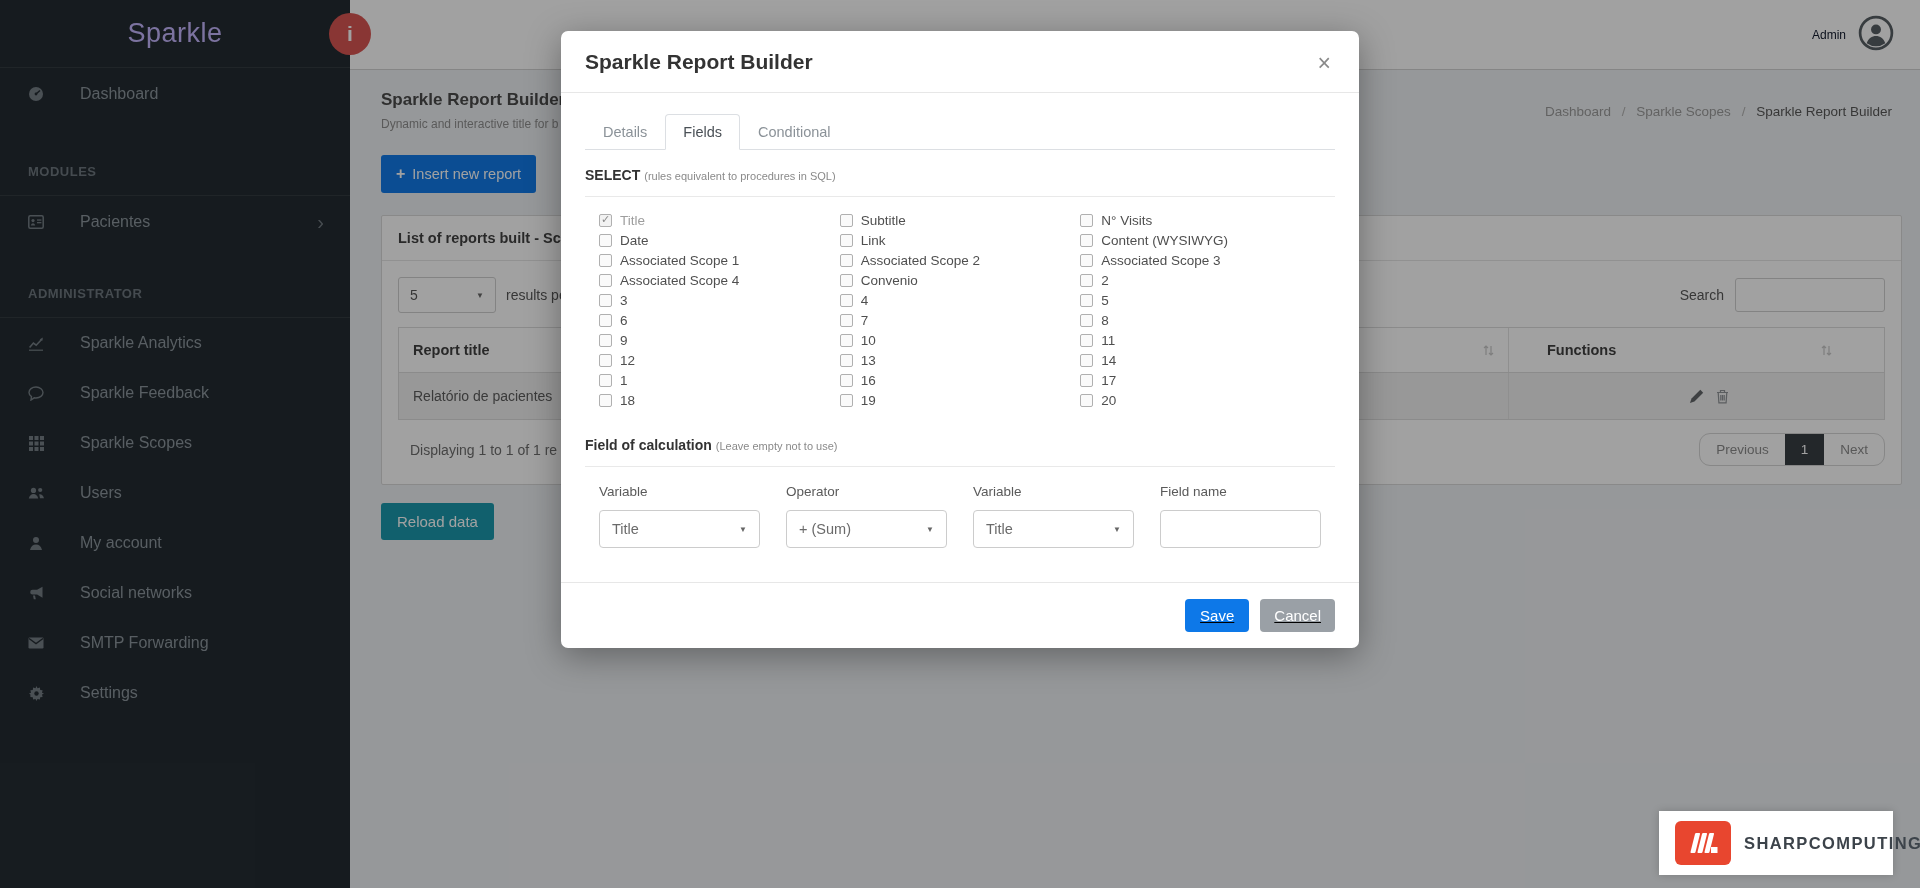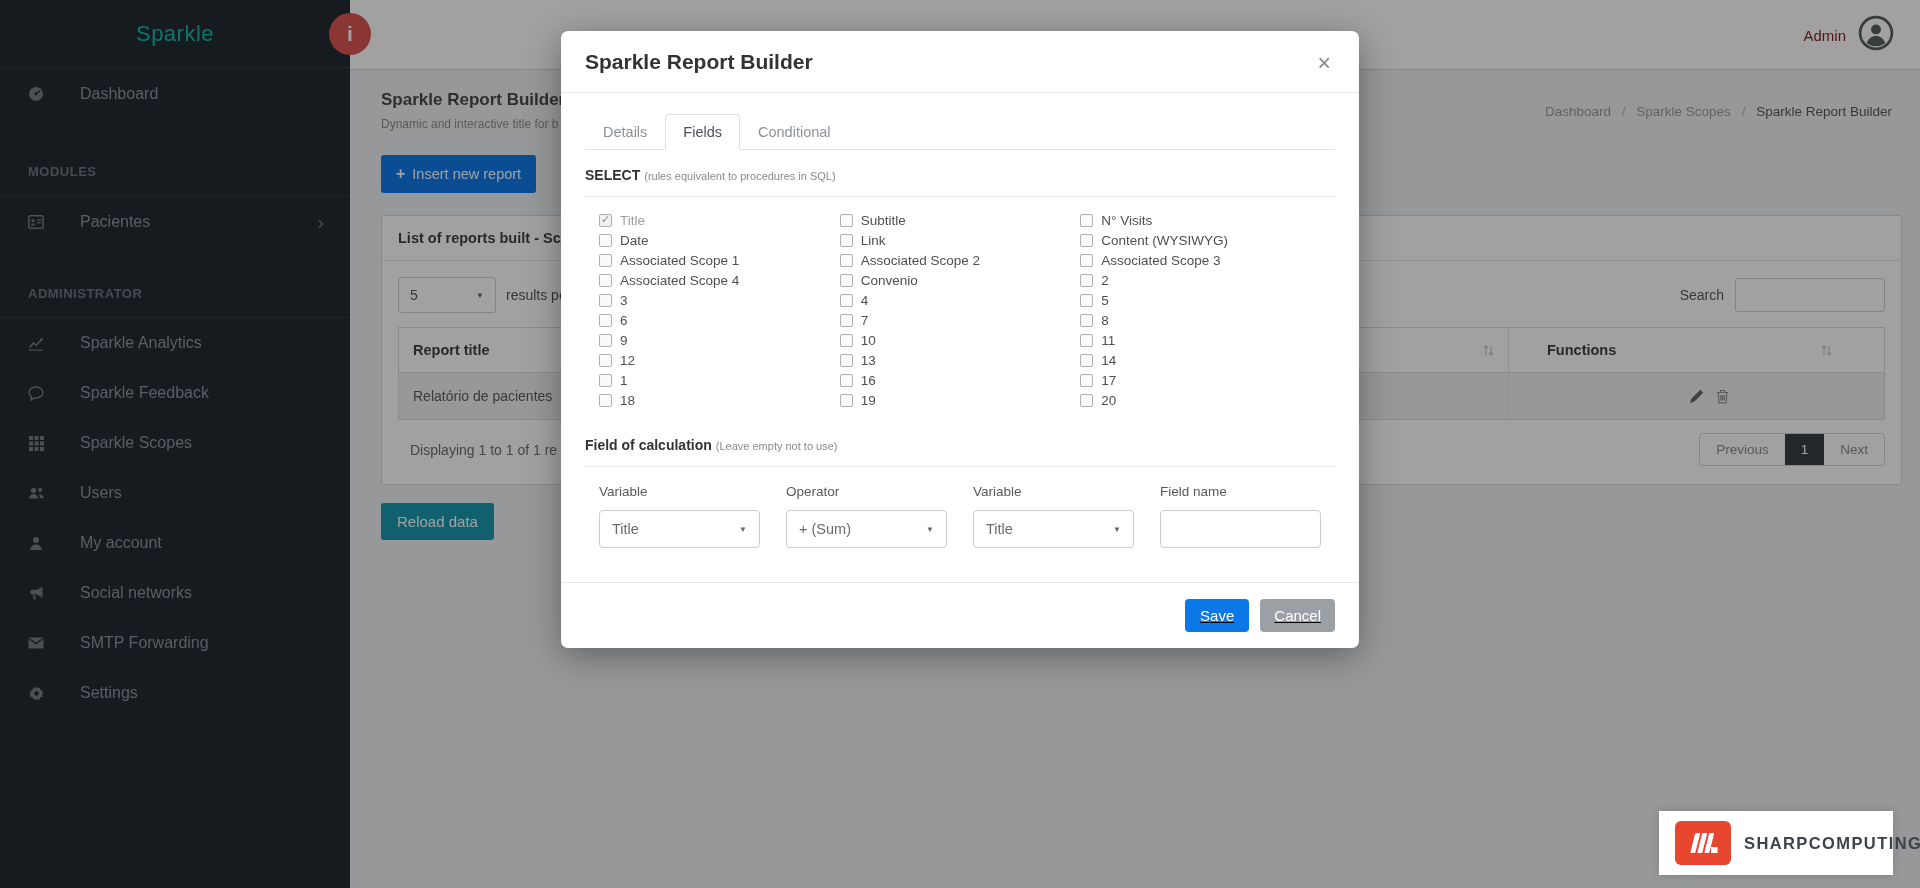--- a/index.html
+++ b/index.html
@@ -2,39 +2,39 @@
 <html><head>
 <meta charset="utf-8">
 <style>
   * { margin:0; padding:0; box-sizing:border-box; font-family:"Liberation Sans",sans-serif; }
   html,body { width:1920px; height:888px; overflow:hidden; }
   body { position:relative; background:#eef1f4; }
 
   
   .sidebar { position:absolute; left:0; top:0; bottom:0; width:350px; background:#20282e; z-index:10; }
   .brand { height:68px; display:flex; align-items:center; justify-content:center;
-           color:#14b8a6; font-size:22px; letter-spacing:.5px; border-bottom:1px solid rgba(255,255,255,.07);text-align:right; }
+           color:#c4b5fd; font-size:27px; letter-spacing:.5px; border-bottom:1px solid rgba(255,255,255,.07);text-align:right; }
   .side-item { height:52px; display:flex; align-items:center; padding:0 26px; color:#8a949b; font-size:16px; cursor:pointer; position:relative; }
   .side-item .ic { width:20px; margin-right:34px; display:flex; justify-content:center; }
   .side-item svg { fill:#737d84; }
   .side-sec { padding:0 28px; color:#6b757c; font-size:13px; font-weight:bold; letter-spacing:.5px; }
   .sec-modules { margin-top:44px; }
   .sec-admin { margin-top:38px; }
   .side-div { border-bottom:1px solid rgba(255,255,255,.07); margin-top:16px; }
   .chev { position:absolute; right:26px; color:#6f787e; font-size:20px; }
   .admin-item { height:50px; }
 
   
   .main { position:absolute; left:350px; right:0; top:0; bottom:0; }
   .topbar { height:70px; background:#ffffff; border-bottom:1px solid #d2d2d2; position:relative; }
   .info-badge { position:absolute; left:-21px; top:13px; width:42px; height:42px; border-radius:50%;
                 background:#d9534f; color:#fff; display:flex; align-items:center; justify-content:center;
                 font-size:21px; font-weight:bold; font-family:"Liberation Serif",serif; z-index:12; cursor:pointer; }
   .user-box { position:absolute; right:26px; top:0; height:70px; display:flex; align-items:center; gap:12px; cursor:pointer; }
-  .user-name { color:#7f1d1d; font-size:15px; }
+  .user-name { color:#0f172a; font-size:12px; }
 
   .content { padding:20px 18px 0 31px; }
   .page-head { display:flex; justify-content:space-between; align-items:flex-start; }
   .page-title { font-size:17px; font-weight:bold; color:#474747; }
   .page-sub { font-size:12px; color:#8d8d8d; margin-top:7px; white-space:nowrap; overflow:hidden; max-width:330px; }
   .breadcrumb { font-size:13.5px; color:#9a9a9a; margin:14px 10px 0 0; }
   .breadcrumb .sep { margin:0 7px; color:#b0b0b0; }
   .breadcrumb .cur { color:#555; }
   .bc-link { cursor:pointer; }
 
@@ -61,21 +61,21 @@
   .c1 { flex:1; padding-left:14px; display:flex; align-items:center; height:100%; }
   .c2 { width:160px; border-left:1px solid #e2e2e2; height:100%; display:flex; align-items:center; justify-content:flex-end; padding-right:14px; }
   .c3 { width:376px; border-left:1px solid #e2e2e2; height:100%; display:flex; align-items:center; padding:0 14px 0 38px; }
   .c3 .grow { flex:1; }
   .sort-ic { opacity:.55; }
   .row-actions { width:100%; display:flex; justify-content:center; gap:12px; }
   .row-actions svg { cursor:pointer; }
 
   .tbl-foot { margin-top:13px; display:flex; justify-content:space-between; align-items:center; padding-bottom:2px; }
   .displaying { font-size:14px; color:#6b6b6b; margin-left:12px; }
-  .pagination { display:flex; border:1px solid #d5d5d5; border-radius:3px; overflow:hidden; background:#fff; }
+  .pagination { display:flex; border:1px solid #d5d5d5; border-radius:11px; overflow:hidden; background:#fff; }
   .pg { padding:8px 16px; font-size:13.5px; color:#8a8a8a; cursor:pointer; }
   .pg-active { background:#343a40; color:#fff; padding:8px 16px; font-size:13.5px; cursor:pointer; }
 
   .btn-reload { margin-top:18px; background:#1797ab; font-size:15px; padding:10px 16px; border-radius:3px; }
 
   
   .overlay { position:absolute; inset:0; background:rgba(8,8,8,.38); z-index:40; }
   .modal { position:absolute; left:561px; top:31px; width:798px; background:#fff; border-radius:7px;
            box-shadow:0 8px 34px rgba(0,0,0,.35); z-index:60; }
   .m-head { display:flex; justify-content:space-between; align-items:flex-start; padding:19px 24px 15px; border-bottom:1px solid #e7e7e7; }

